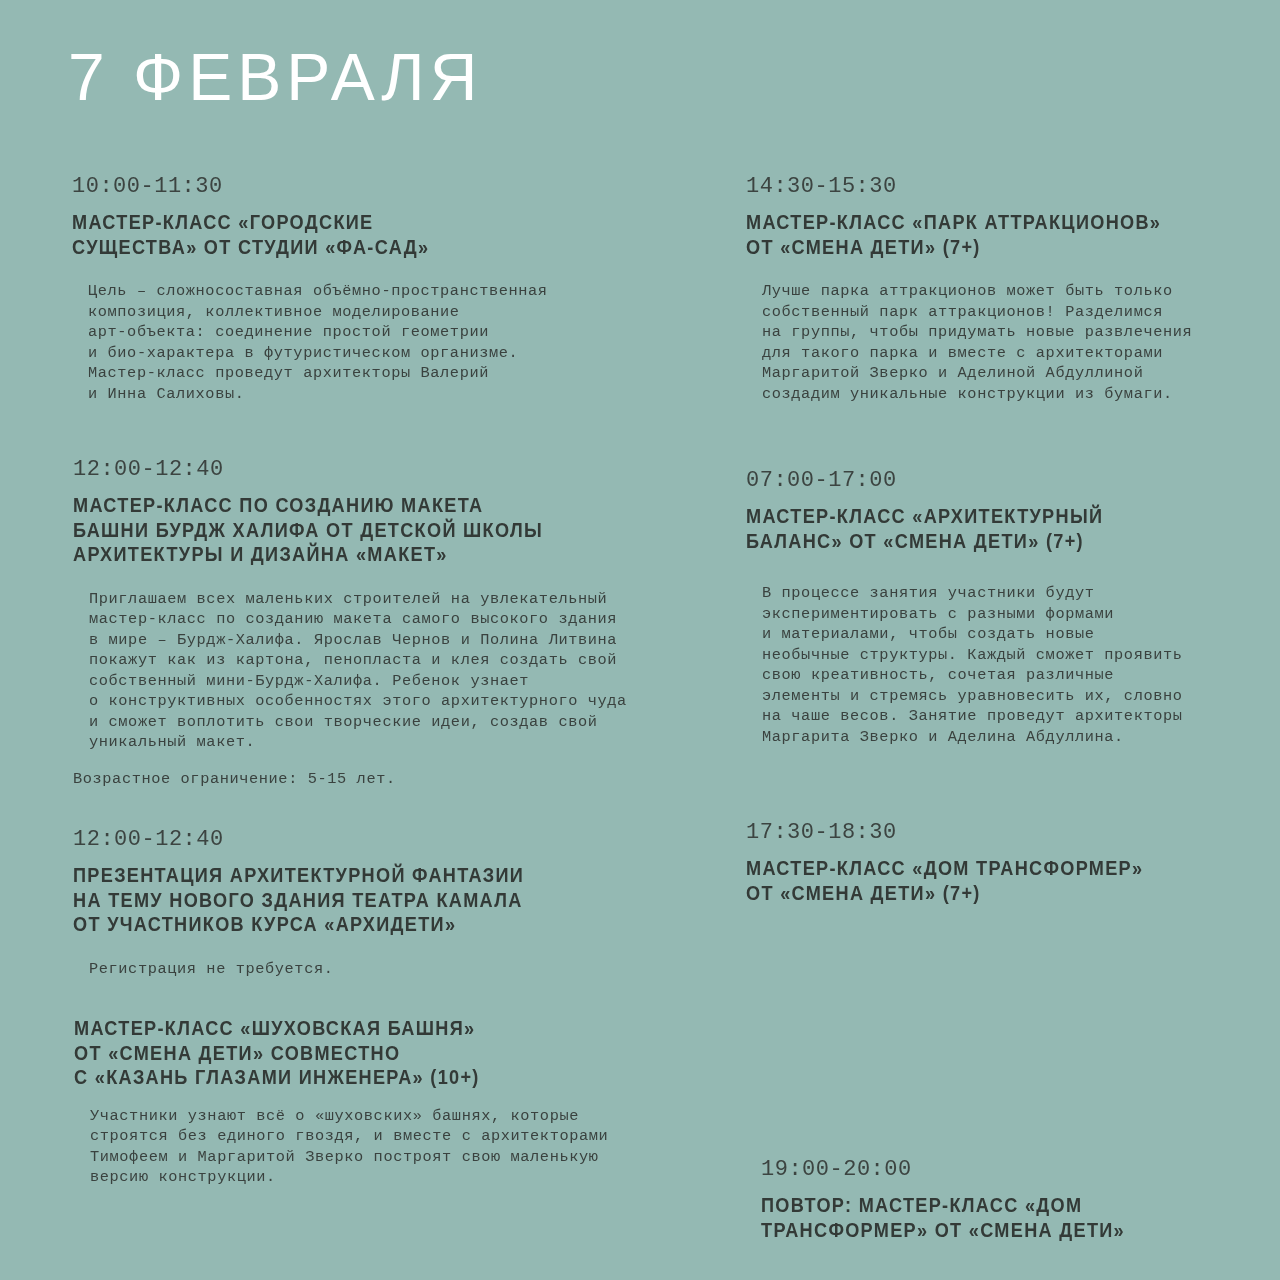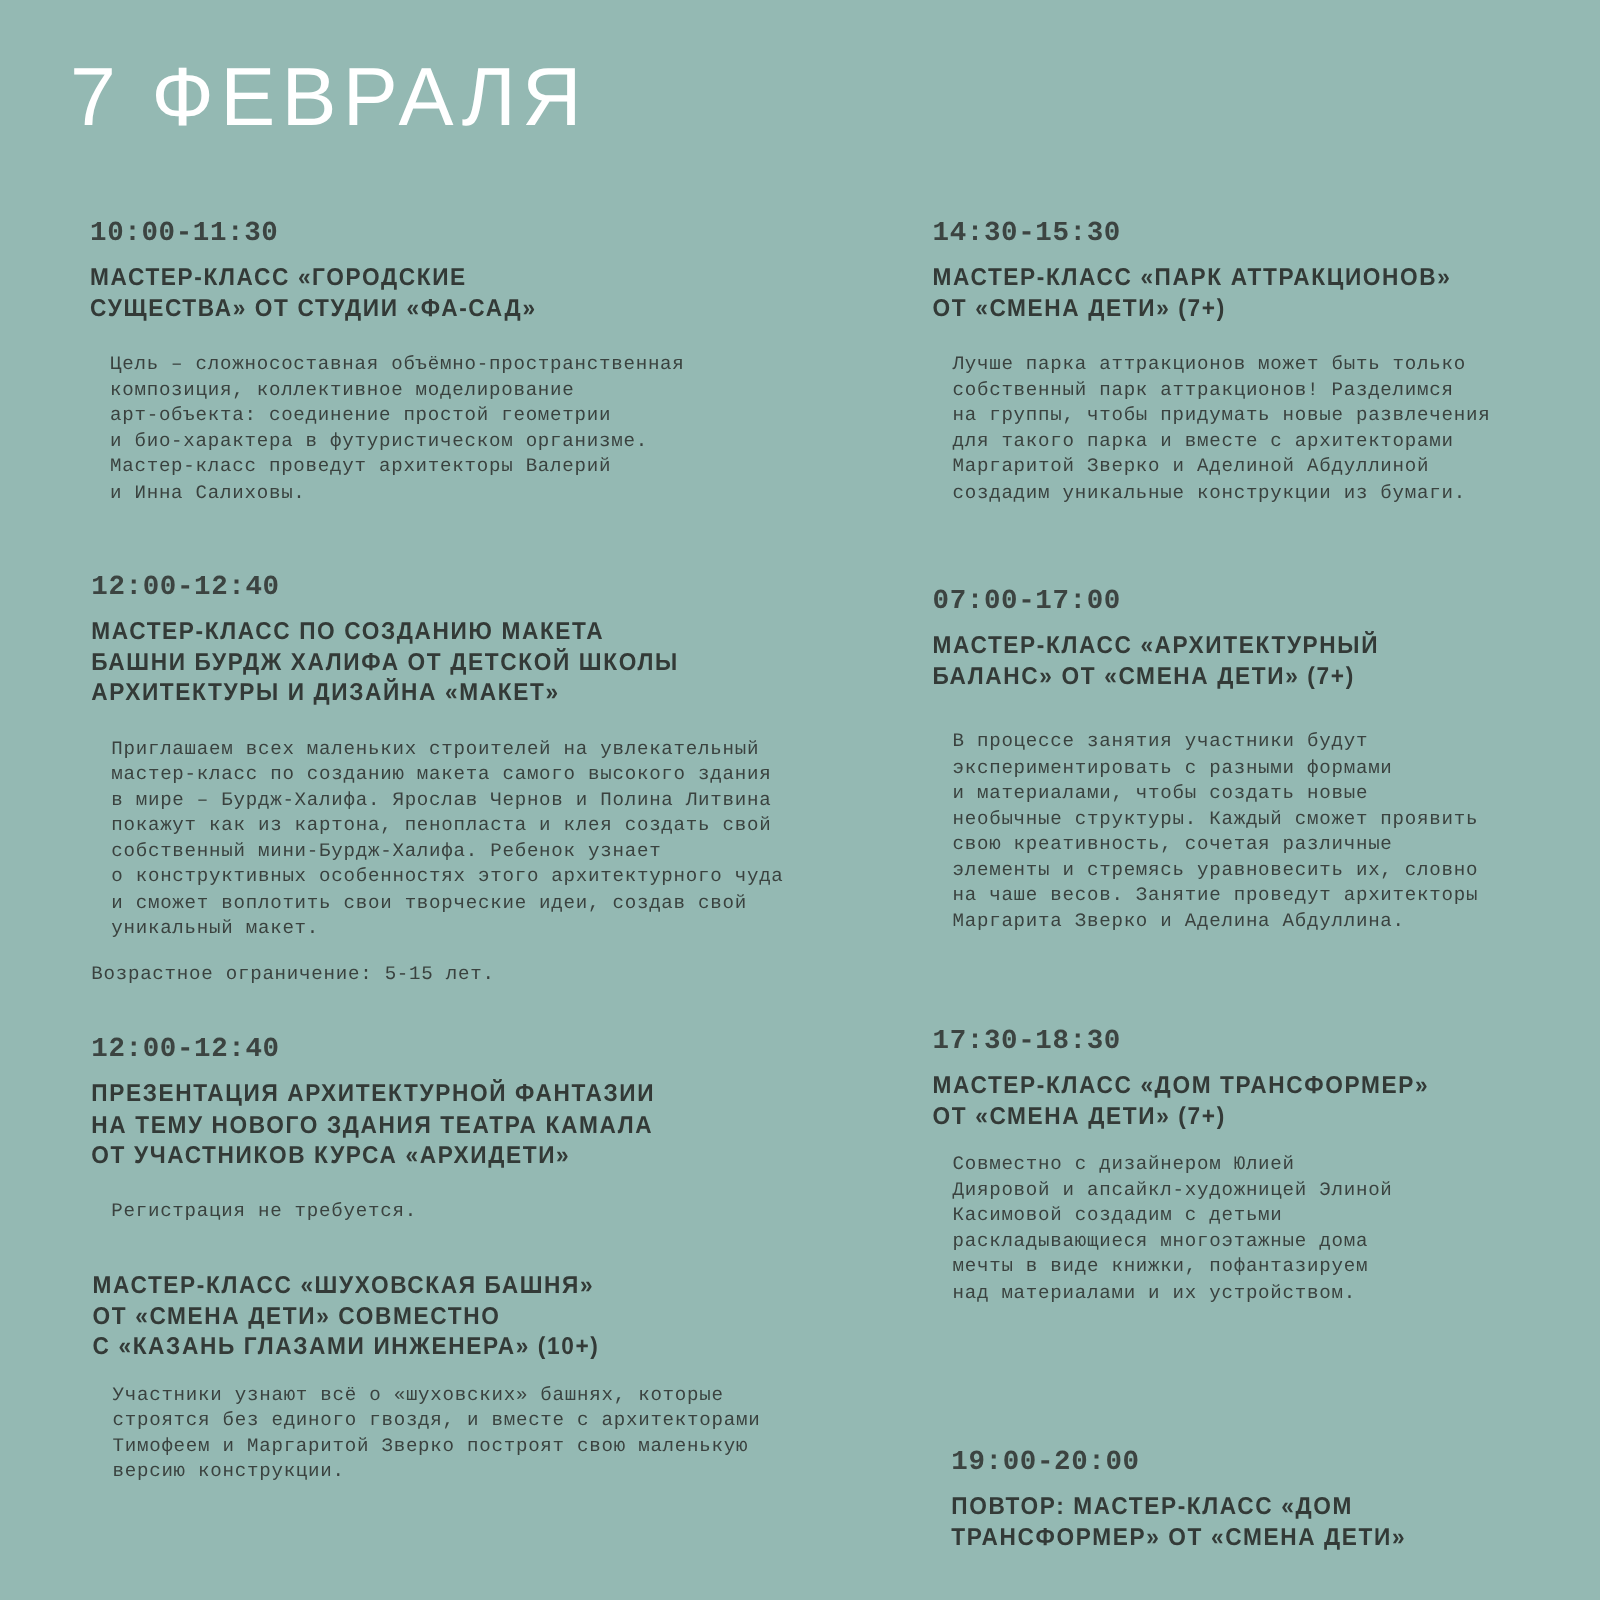--- a/index.html
+++ b/index.html
@@ -10,38 +10,38 @@
       width: 1280px;
       height: 1280px;
       background: #94b9b3;
       position: relative;
       overflow: hidden;
       color: #343b38;
       font-family: "Liberation Mono", "DejaVu Sans Mono", monospace;
     }
     .page-title {
       position: absolute;
-      left: 56px;
+      left: 68px;
       top: 44px;
       margin: 0;
       font-family: "Liberation Sans", "DejaVu Sans", sans-serif;
       font-weight: 400;
       font-size: 66px;
       letter-spacing: 5px;
       color: #ffffff;
       line-height: 1;
     }
     .event {
       position: absolute;
       width: 610px;
     }
     .event-time {
       font-family: "Liberation Mono", "DejaVu Sans Mono", monospace;
       font-size: 22px;
-      font-weight: 700;
+      font-weight: 400;
       letter-spacing: 0.5px;
       color: #3c4441;
       line-height: 1;
       margin: 0 0 12px 0;
     }
     .event-title {
       font-family: "Liberation Sans", "DejaVu Sans", sans-serif;
       font-weight: 700;
       font-size: 19.5px;
       letter-spacing: 1.4px;
@@ -145,25 +145,19 @@
 свою креативность, сочетая различные
 элементы и стремясь уравновесить их, словно
 на чаше весов. Занятие проведут архитекторы
 Маргарита Зверко и Аделина Абдуллина.</div>
 </section>
 
 <section class="event" style="left:746px; top:822px; width:500px;">
   <div class="event-time">17:30-18:30</div>
   <div class="event-title tight">МАСТЕР-КЛАСС «ДОМ ТРАНСФОРМЕР»
 ОТ «СМЕНА ДЕТИ» (7+)</div>
-  <div class="event-desc">Совместно с дизайнером Юлией
-Дияровой и апсайкл-художницей Элиной
-Касимовой создадим с детьми
-раскладывающиеся многоэтажные дома
-мечты в виде книжки, пофантазируем
-над материалами и их устройством.</div>
 </section>
 
 <section class="event" style="left:746px; top:1159px; width:500px;margin-left:15px;">
   <div class="event-time">19:00-20:00</div>
   <div class="event-title">ПОВТОР: МАСТЕР-КЛАСС «ДОМ
 ТРАНСФОРМЕР» ОТ «СМЕНА ДЕТИ»</div>
 </section>
 
 </body></html>

